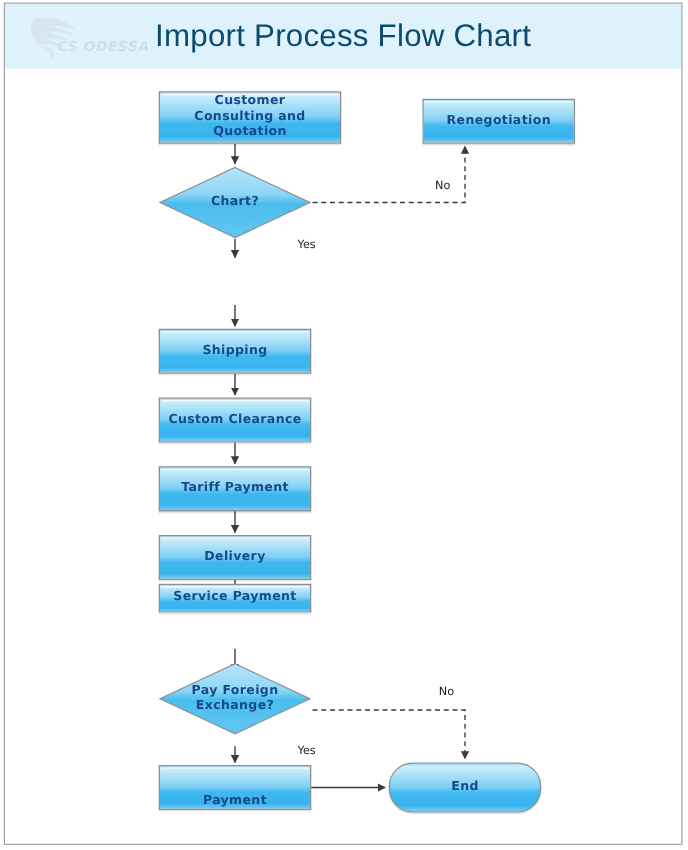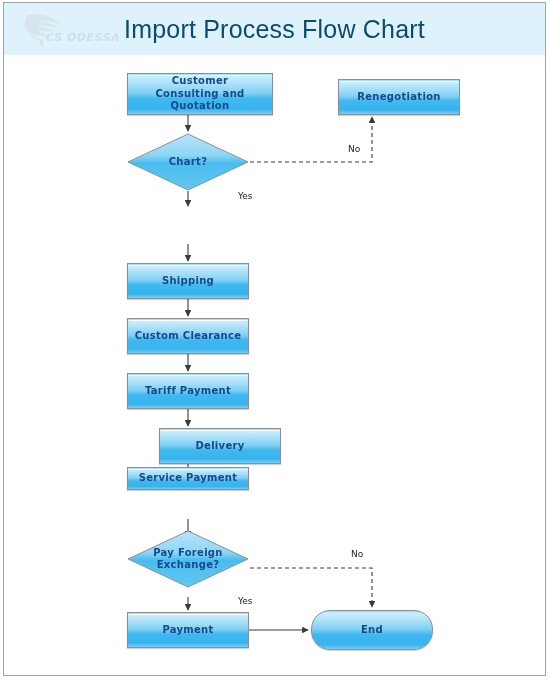--- a/index.html
+++ b/index.html
@@ -242,21 +242,21 @@
     </div>
 
     <div class="node process" style="left:123px; top:263px; width:122px; height:36px;text-align:right;">
       <span>Custom Clearance</span>
     </div>
 
     <div class="node process" style="left:123px; top:318px; width:122px; height:36px;">
       <span>Tariff Payment</span>
     </div>
 
-    <div class="node process" style="left:123px; top:373px; width:122px; height:36px;margin-left:32px;">
+    <div class="node process" style="left:123px; top:373px; width:122px; height:36px;">
       <span>Delivery</span>
     </div>
 
     <div class="node process" style="left:123px; top:412px; width:122px; height:23px;">
       <span>Service Payment</span>
     </div>
 
     <div class="node decision" style="left:123px; top:475px; width:122px; height:58px;">
       <svg width="122" height="58" viewBox="0 0 122 58">
         <defs>
@@ -265,21 +265,21 @@
             <stop offset="38%" stop-color="#8ed6f6"></stop>
             <stop offset="52%" stop-color="#49bdef"></stop>
             <stop offset="100%" stop-color="#63c7f1"></stop>
           </linearGradient>
         </defs>
         <path d="M61,1 L121,29 L61,57 L1,29 Z" fill="url(#dg2)" stroke="#8a9097" stroke-width="1"></path>
       </svg>
       <span class="dlabel">Pay Foreign<br>Exchange?</span>
     </div>
 
-    <div class="node process" style="left:123px; top:557px; width:122px; height:36px;">
+    <div class="node process" style="left:123px; top:557px; width:122px; height:36px;align-items:flex-end;">
       <span>Payment</span>
     </div>
 
     <div class="node terminator" style="left:307px; top:555px; width:122px; height:40px;">
       <span>End</span>
     </div>
 
     <div class="edge-label" style="left:300px; top:89px;">No</div>
     <div class="edge-label" style="left:190px; top:136px;">Yes</div>
     <div class="edge-label" style="left:303px; top:494px;">No</div>

